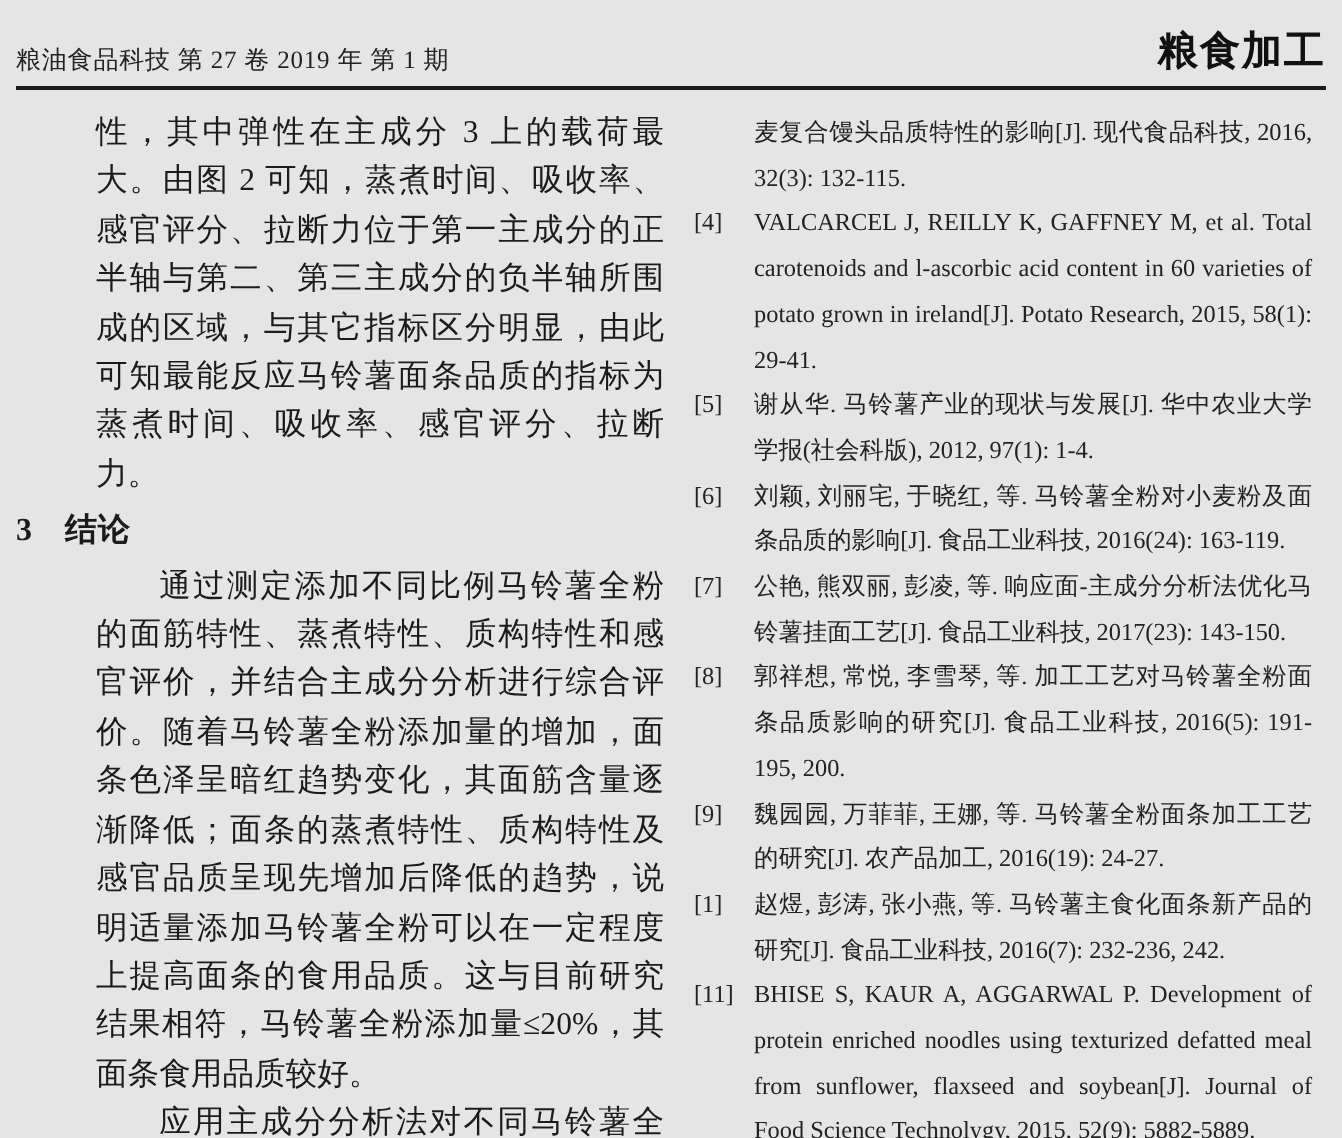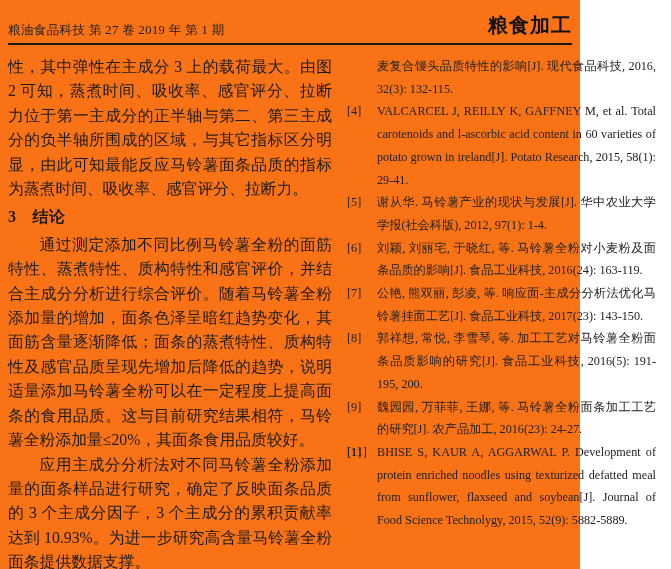--- a/index.html
+++ b/index.html
@@ -5,24 +5,24 @@
   * { margin: 0; padding: 0; box-sizing: border-box; }
   html, body {
     width: 671px;
     height: 569px;
     background: #ffffff;
     overflow: hidden;
     font-family: "Liberation Serif", "DejaVu Serif", serif;
     color: #1b1b1b;
   }
   .page {
-    width: 580px;
+    width: 671px;
     height: 569px;
     padding: 0 8px;
-    background: #f97316;
+    background: #e5e5e5;
   }
   .page-header {
     display: flex;
     justify-content: space-between;
     align-items: flex-end;
     padding: 12px 0 4px 0;
     border-bottom: 2px solid #1a1a1a;
   }
   .journal-info {
     font-size: 12.5px;
@@ -41,21 +41,21 @@
     padding-top: 10px;
   }
   .col-left {
     width: 324px;
     flex: 0 0 324px;
     font-size: 15.8px;
     line-height: 24.4px;
     text-align: justify;
     text-justify: inter-ideograph;
   }
-  .col-left p { text-align: justify; }
+  .col-left p { text-align: justify; margin-left: 40px; }
   .para-indent { text-indent: 2em; font-family: Liberation Serif, serif; }
   .section-heading {
     font-size: 16px;
     font-weight: bold;
     margin: 4px 0 3px 0;
     letter-spacing: 0.5px;
   }
   .section-heading .sec-num { margin-right: 16px; }
   .col-right {
     width: 309px;
@@ -119,24 +119,25 @@
       <div class="ref-item">
         <span class="ref-num">[7]</span>
         <span class="ref-text">公艳, 熊双丽, 彭凌, 等. 响应面-主成分分析法优化马铃薯挂面工艺[J]. 食品工业科技, 2017(23): 143-150.</span>
       </div>
       <div class="ref-item">
         <span class="ref-num">[8]</span>
         <span class="ref-text">郭祥想, 常悦, 李雪琴, 等. 加工工艺对马铃薯全粉面条品质影响的研究[J]. 食品工业科技, 2016(5): 191-195, 200.</span>
       </div>
       <div class="ref-item">
         <span class="ref-num">[9]</span>
-        <span class="ref-text">魏园园, 万菲菲, 王娜, 等. 马铃薯全粉面条加工工艺的研究[J]. 农产品加工, 2016(23): 24-27.</span>
+        <span class="ref-text">魏园园, 万菲菲, 王娜, 等. 马铃薯全粉面条加工工艺的研究[J]. 农产品加工, 2016(19): 24-27.</span>
       </div>
       <div class="ref-item">
         <span class="ref-num">[1]</span>
+        <span class="ref-text">赵煜, 彭涛, 张小燕, 等. 马铃薯主食化面条新产品的研究[J]. 食品工业科技, 2016(7): 232-236, 242.</span>
       </div>
       <div class="ref-item">
         <span class="ref-num">[11]</span>
         <span class="ref-text">BHISE S, KAUR A, AGGARWAL P. Development of protein enriched noodles using texturized defatted meal from sunflower, flaxseed and soybean[J]. Journal of Food Science Technolygy, 2015, 52(9): 5882-5889.</span>
       </div>
 
     </div>
 
   </div>
 </div>

